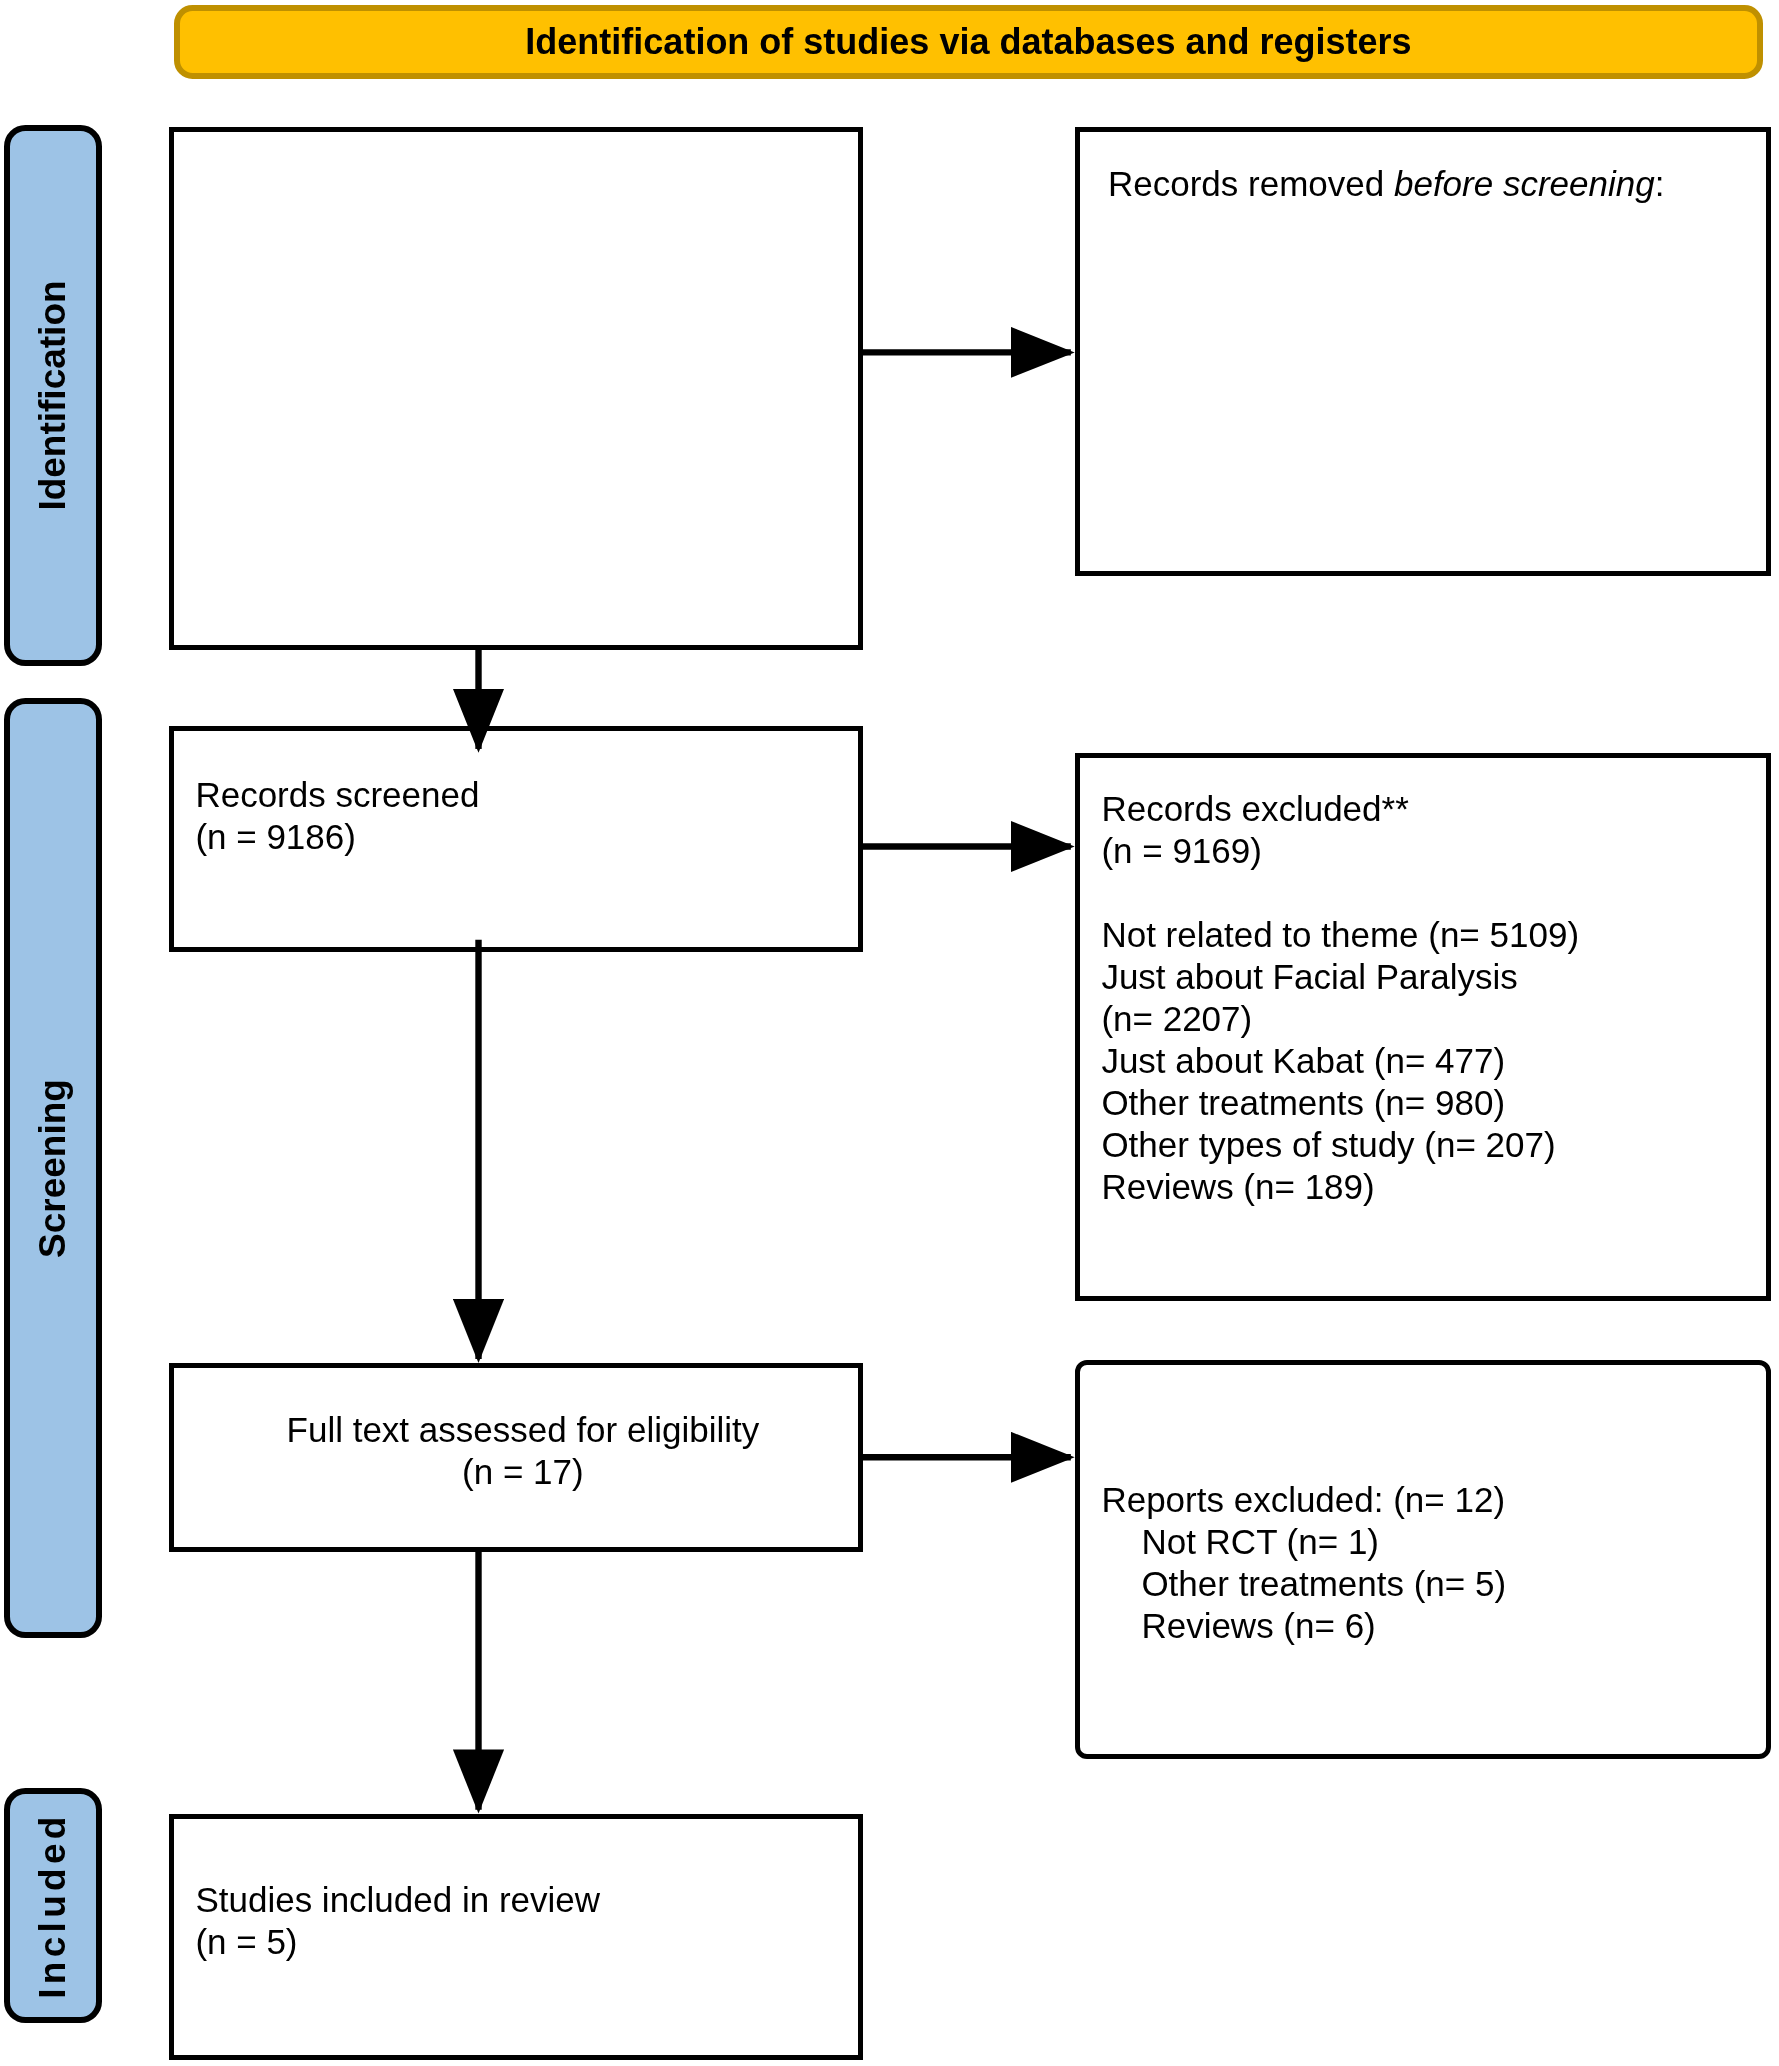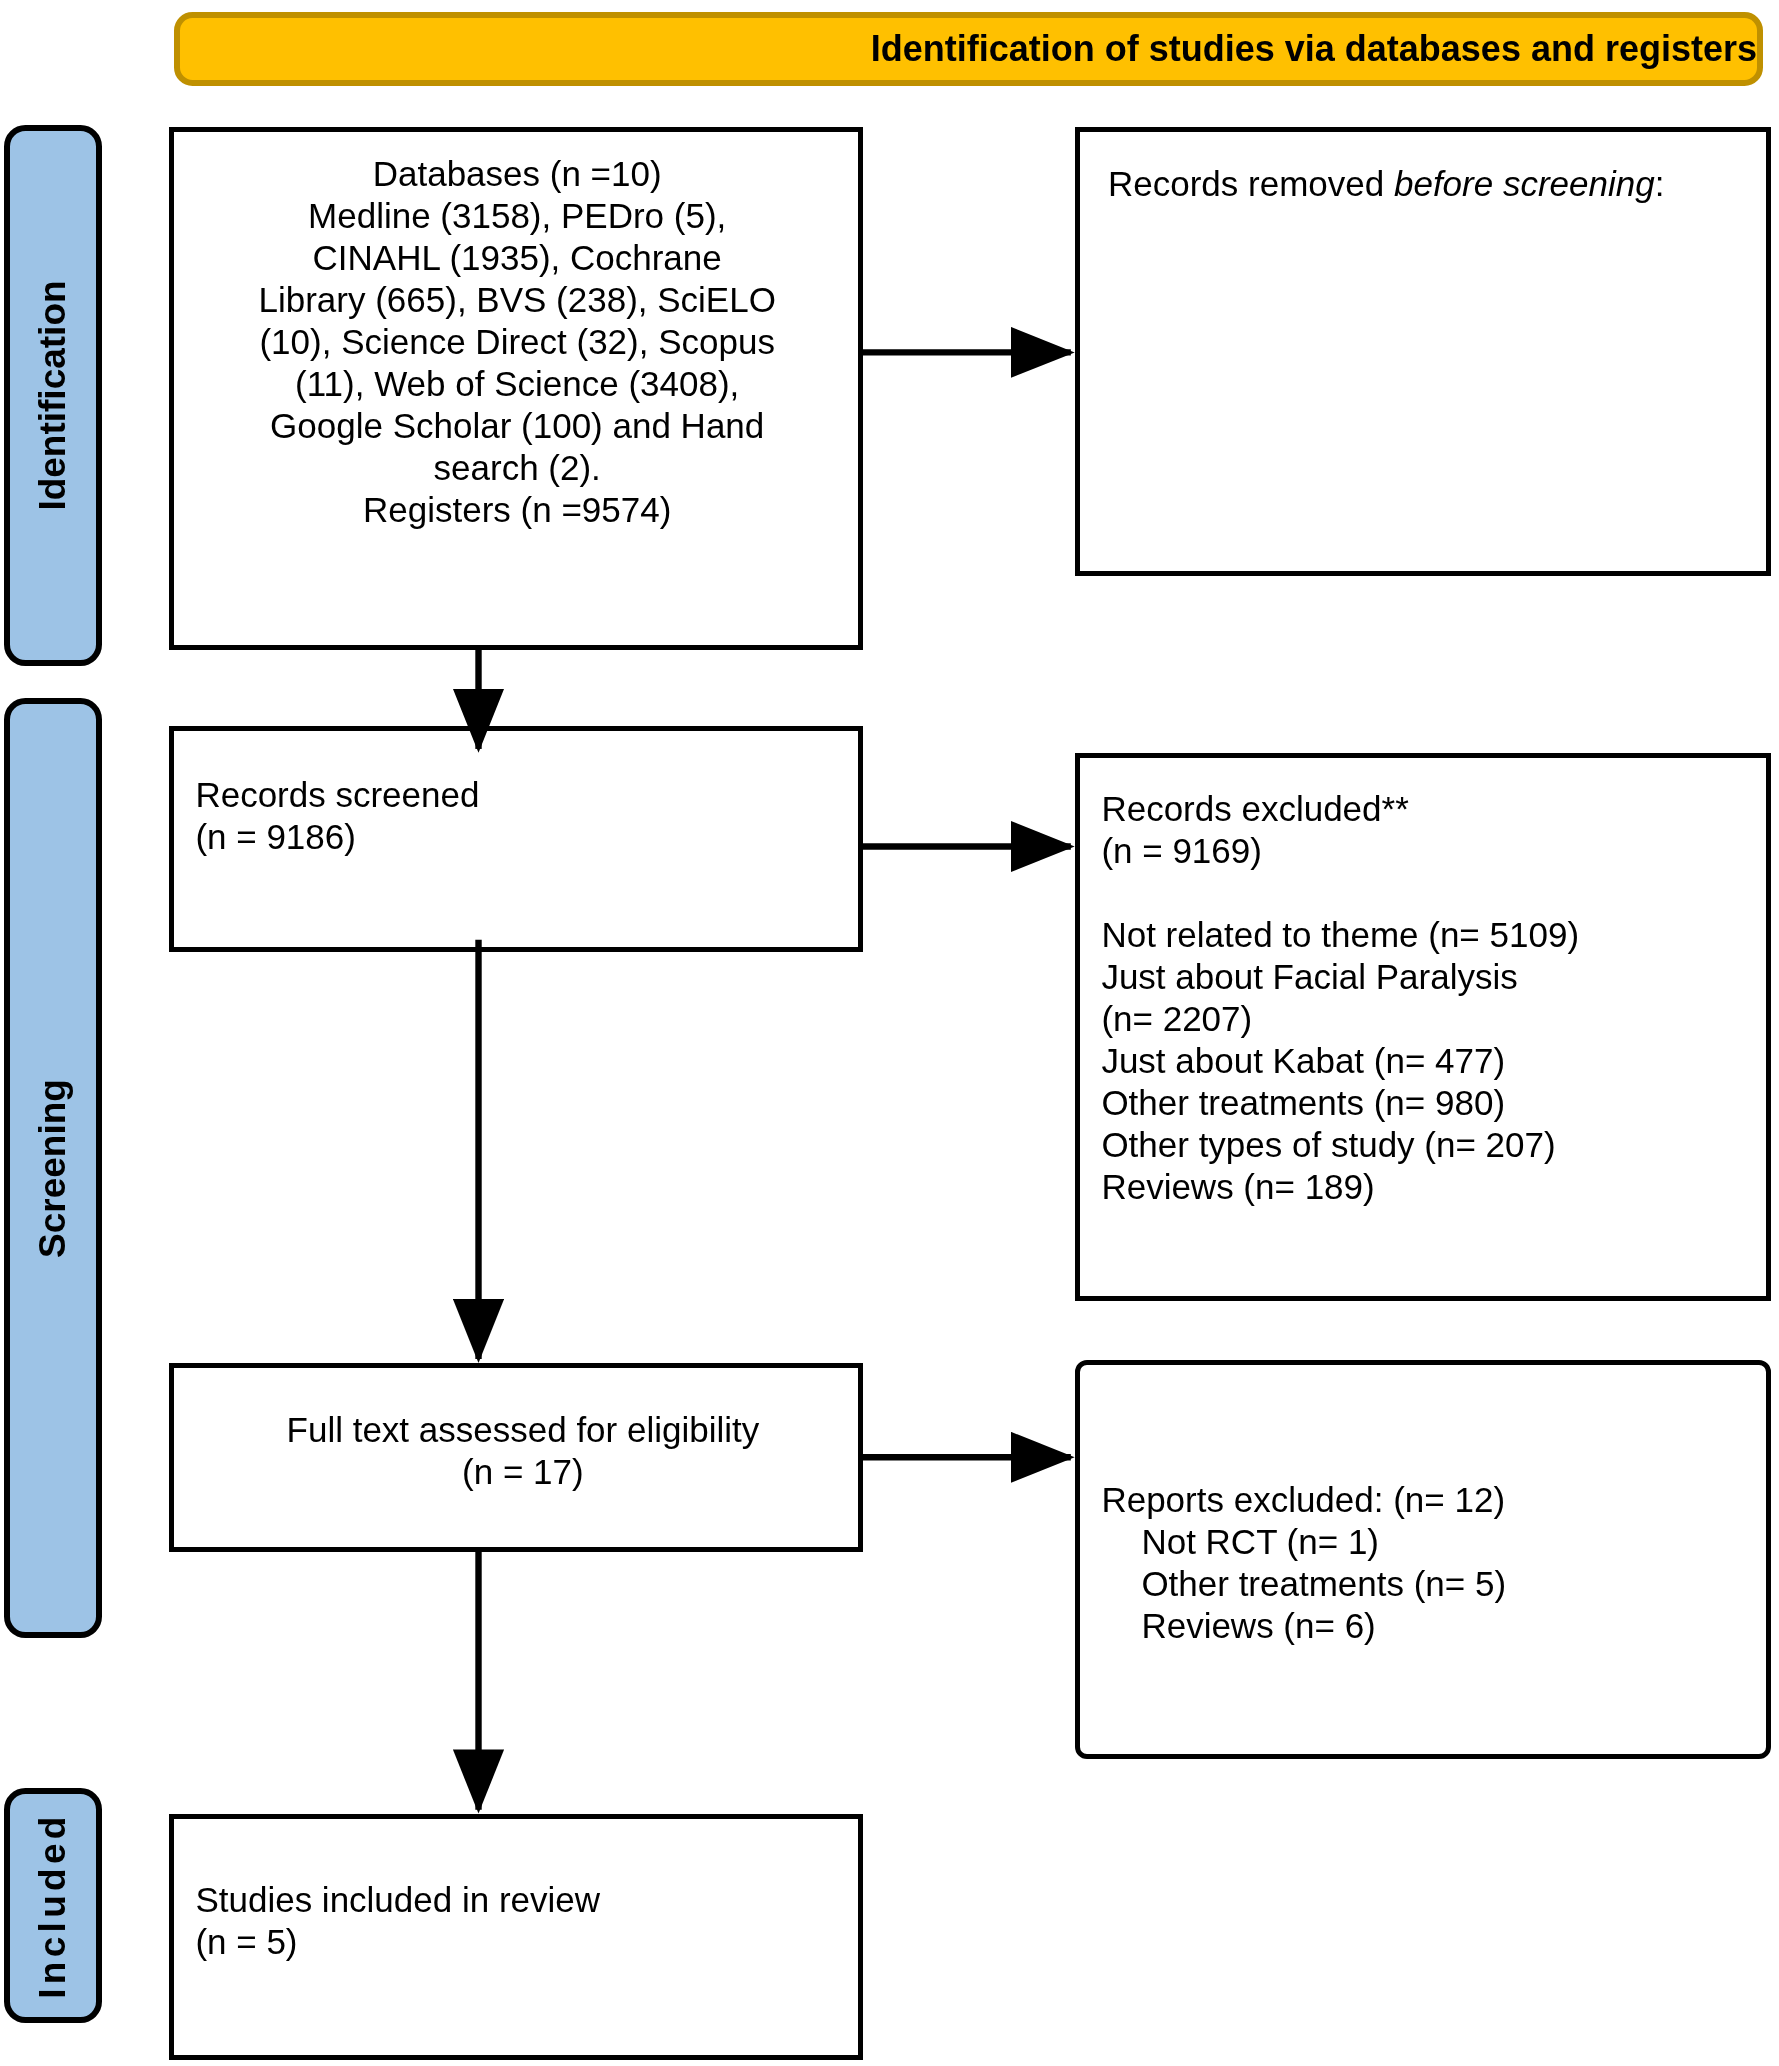--- a/index.html
+++ b/index.html
@@ -16,30 +16,30 @@
     width: 1780px;
     height: 2066px;
     background: #ffffff;
     overflow: hidden;
   }
 
   
   .banner {
     position: absolute;
     left: 174px;
-    top: 12px;
+    top: 5px;
     width: 1589px;
     height: 74px;
     background: #FFC000;
     border: 6.4px solid #BF9000;
     border-radius: 18.5px;
     box-sizing: border-box;
     display: flex;
     align-items: center;
-    justify-content: flex-end;
+    justify-content: center;
   }
   .banner-text {
     font-size: 36px;
     font-weight: bold;
     letter-spacing: 0px;
     line-height: 1;
     text-align: center;
     color: #000000;
   }
 
@@ -158,29 +158,21 @@
     <span class="stage-tab-label">Identification</span>
   </div>
   <div class="stage-tab" id="tab-screening">
     <span class="stage-tab-label">Screening</span>
   </div>
   <div class="stage-tab included" id="tab-included">
     <span class="stage-tab-label">Included</span>
   </div>
 
   <div class="flow-box" id="box-identified">
-    <div class="flow-text"><span>Databases (n =10)
-Medline (3158), PEDro (5),
-CINAHL (1935), Cochrane
-Library (665), BVS (238), SciELO
-(10), Science Direct (32), Scopus
-(11), Web of Science (3408),
-Google Scholar (100) and Hand
-search (2).
-Registers (n =9574)</span></div>
+    <div class="flow-text"></div>
   </div>
 
   <div class="flow-box" id="box-removed">
     <div class="flow-text"><span>Records removed </span><span class="ital">before screening</span><span>:</span>
 </div>
   </div>
 
   <div class="flow-box" id="box-screened">
     <div class="flow-text">Records screened
 (n = 9186)</div>

